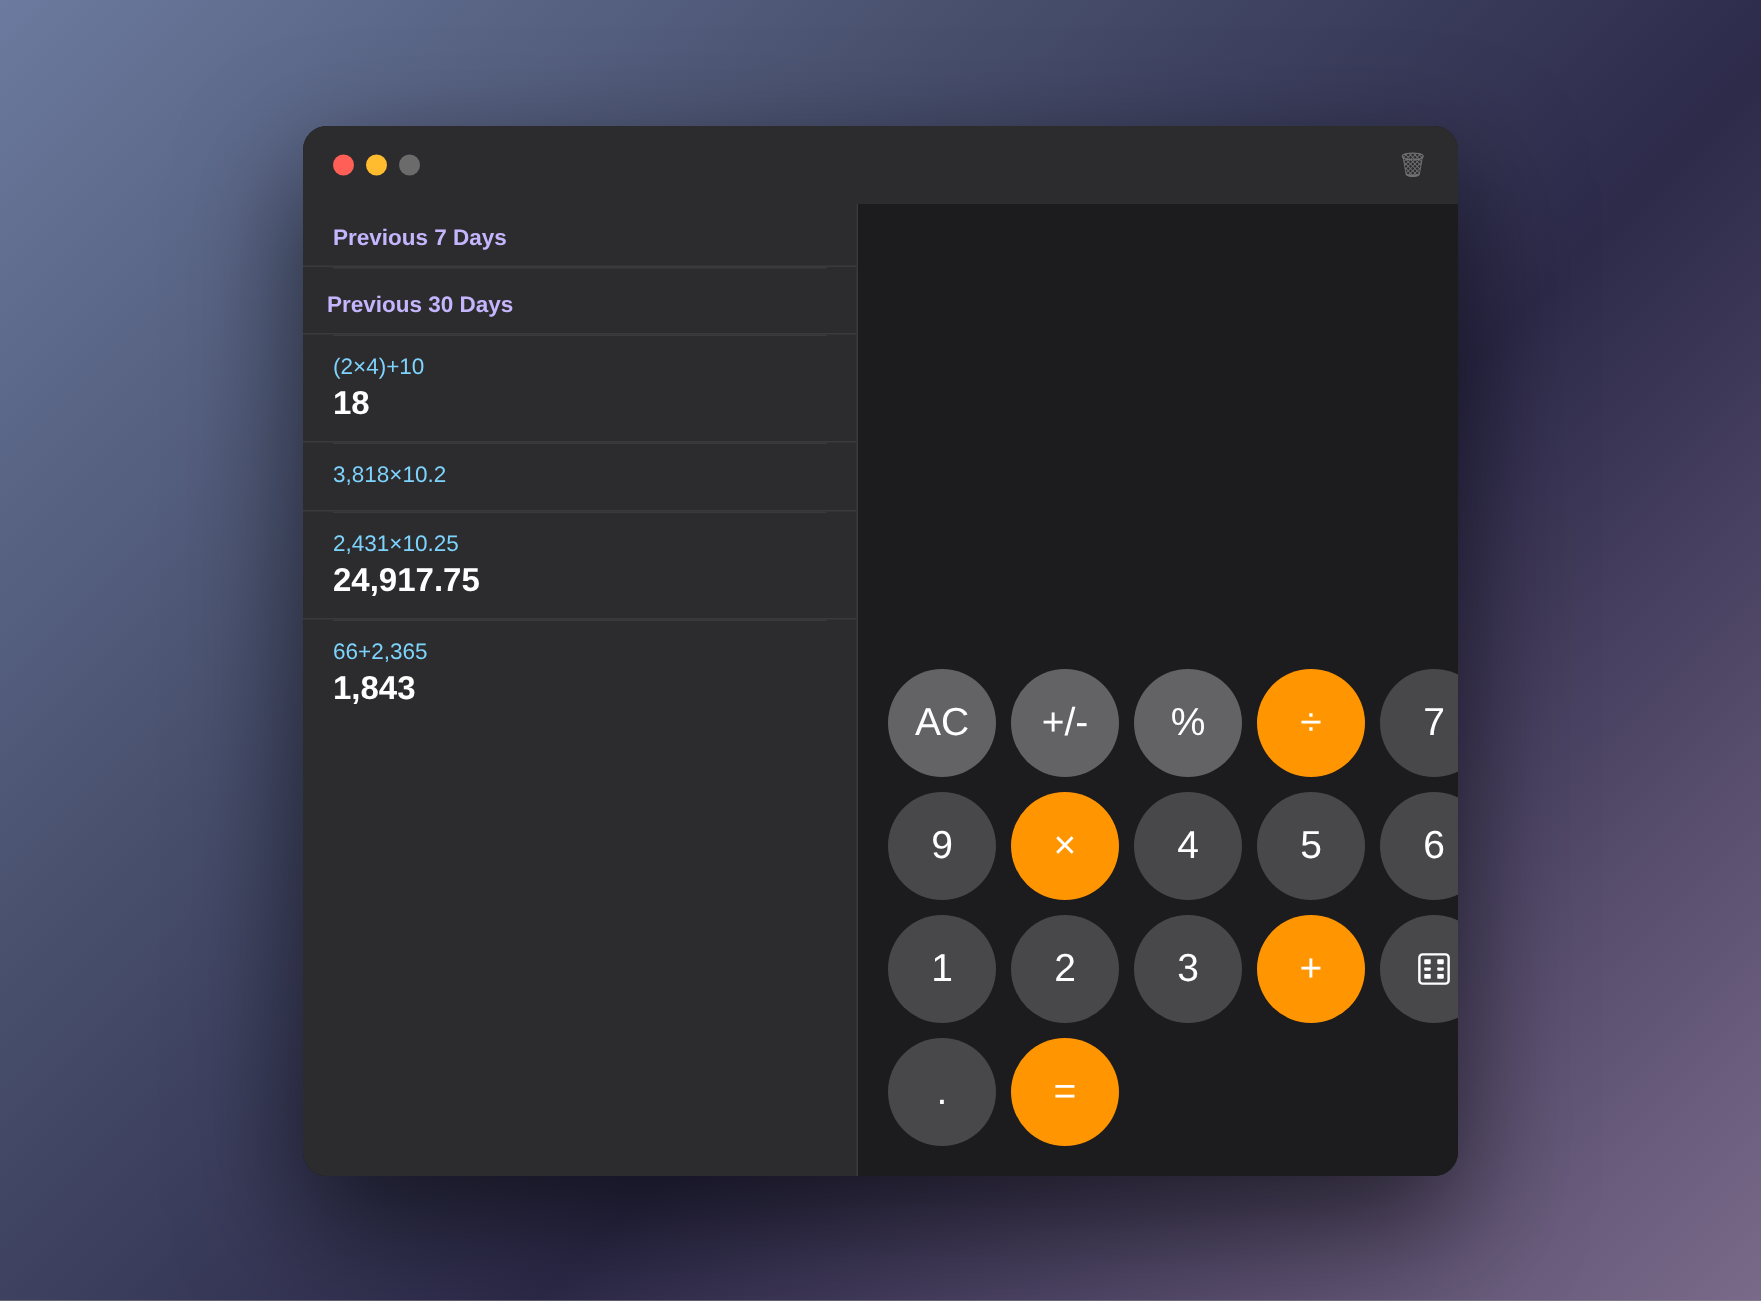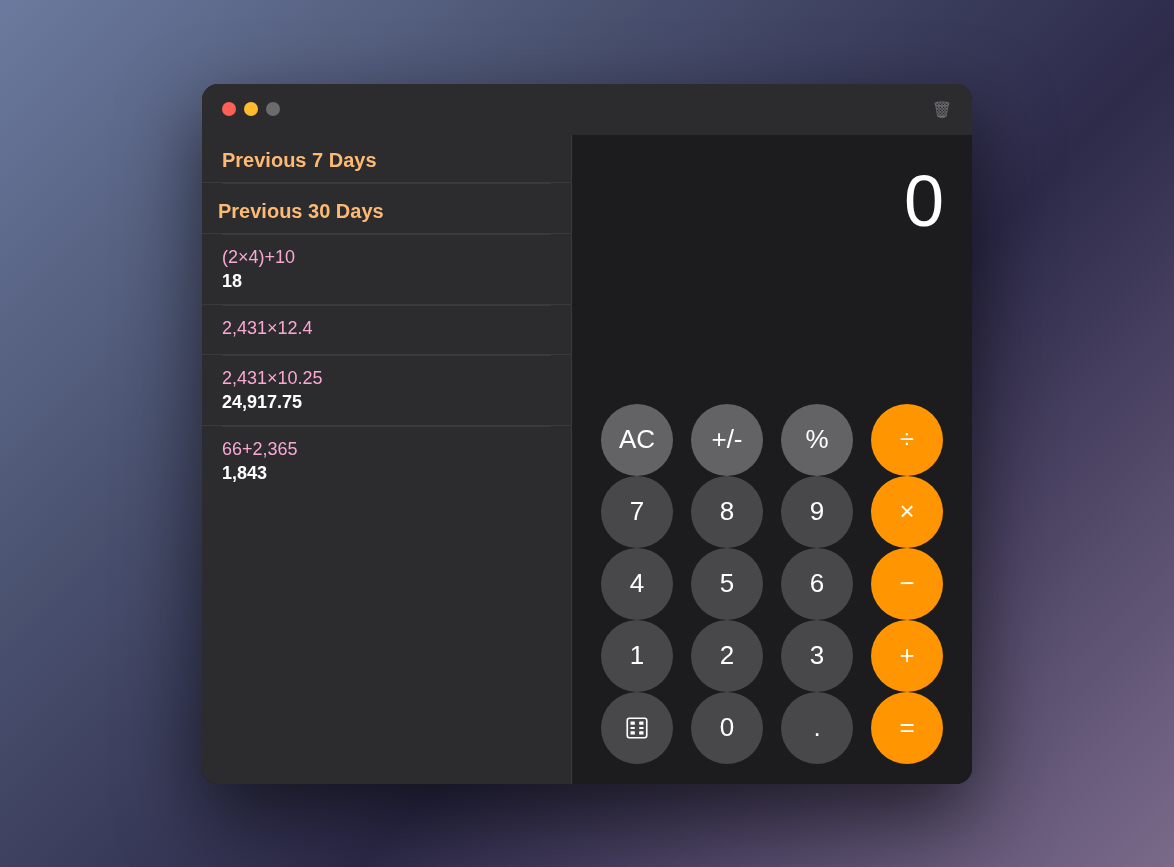--- a/index.html
+++ b/index.html
@@ -68,22 +68,22 @@
     .history-panel {
       width: 370px;
       background: #2c2c2e;
       border-right: 1px solid #3a3a3c;
       overflow-y: auto;
       flex-shrink: 0;
     }
 
     .history-section-label {
       padding: 14px 20px 10px;
-      color: #fdba74;
-      font-size: 20px;
+      color: #c4b5fd;
+      font-size: 15px;
       font-weight: 600;
       border-bottom: 1px solid #3a3a3c;
     }
 
     .history-section-label.current {
       background: #2c2c2e;
     }
 
     .history-section-label.prev30 {
       border-top: none;
@@ -102,28 +102,28 @@
       border-bottom: 1px solid #3a3a3c;
       cursor: pointer;
     }
 
     .history-item:last-child {
       border-bottom: none;
       padding-left: 20px;
     }
 
     .history-expression {
-      color: #f9a8d4;
-      font-size: 18px;
+      color: #7dd3fc;
+      font-size: 15px;
       margin-bottom: 3px;
     }
 
     .history-result {
       color: #ffffff;
-      font-size: 18px;
+      font-size: 22px;
       font-weight: 600;
     }
 
     
     .calculator-panel {
       flex: 1;
       background: #1c1c1e;
       display: flex;
       flex-direction: column;
       padding: 20px;
@@ -139,22 +139,22 @@
 
     .display-value {
       color: #ffffff;
       font-size: 72px;
       font-weight: 200;
       line-height: 1;
     }
 
     .buttons-grid {
       display: grid;
-      grid-template-columns: repeat(4, 1fr);
-      gap: 0;
+      grid-template-columns: repeat(6, 1fr);
+      gap: 10px;
     }
 
     .calc-btn {
       border: none;
       border-radius: 50%;
       width: 72px;
       height: 72px;
       font-size: 26px;
       font-weight: 400;
       cursor: pointer;
@@ -192,21 +192,21 @@
       <div class="history-section-label prev30">Previous 30 Days</div>
       <div class="history-divider"></div>
 
       <div class="history-item">
         <div class="history-expression">(2×4)+10</div>
         <div class="history-result">18</div>
       </div>
       <div class="history-divider"></div>
 
       <div class="history-item">
-        <div class="history-expression">2,431×12.4</div>
+        <div class="history-expression">3,818×10.2</div>
       </div>
       <div class="history-divider"></div>
 
       <div class="history-item">
         <div class="history-expression">2,431×10.25</div>
         <div class="history-result">24,917.75</div>
       </div>
       <div class="history-divider"></div>
 
       <div class="history-item">

